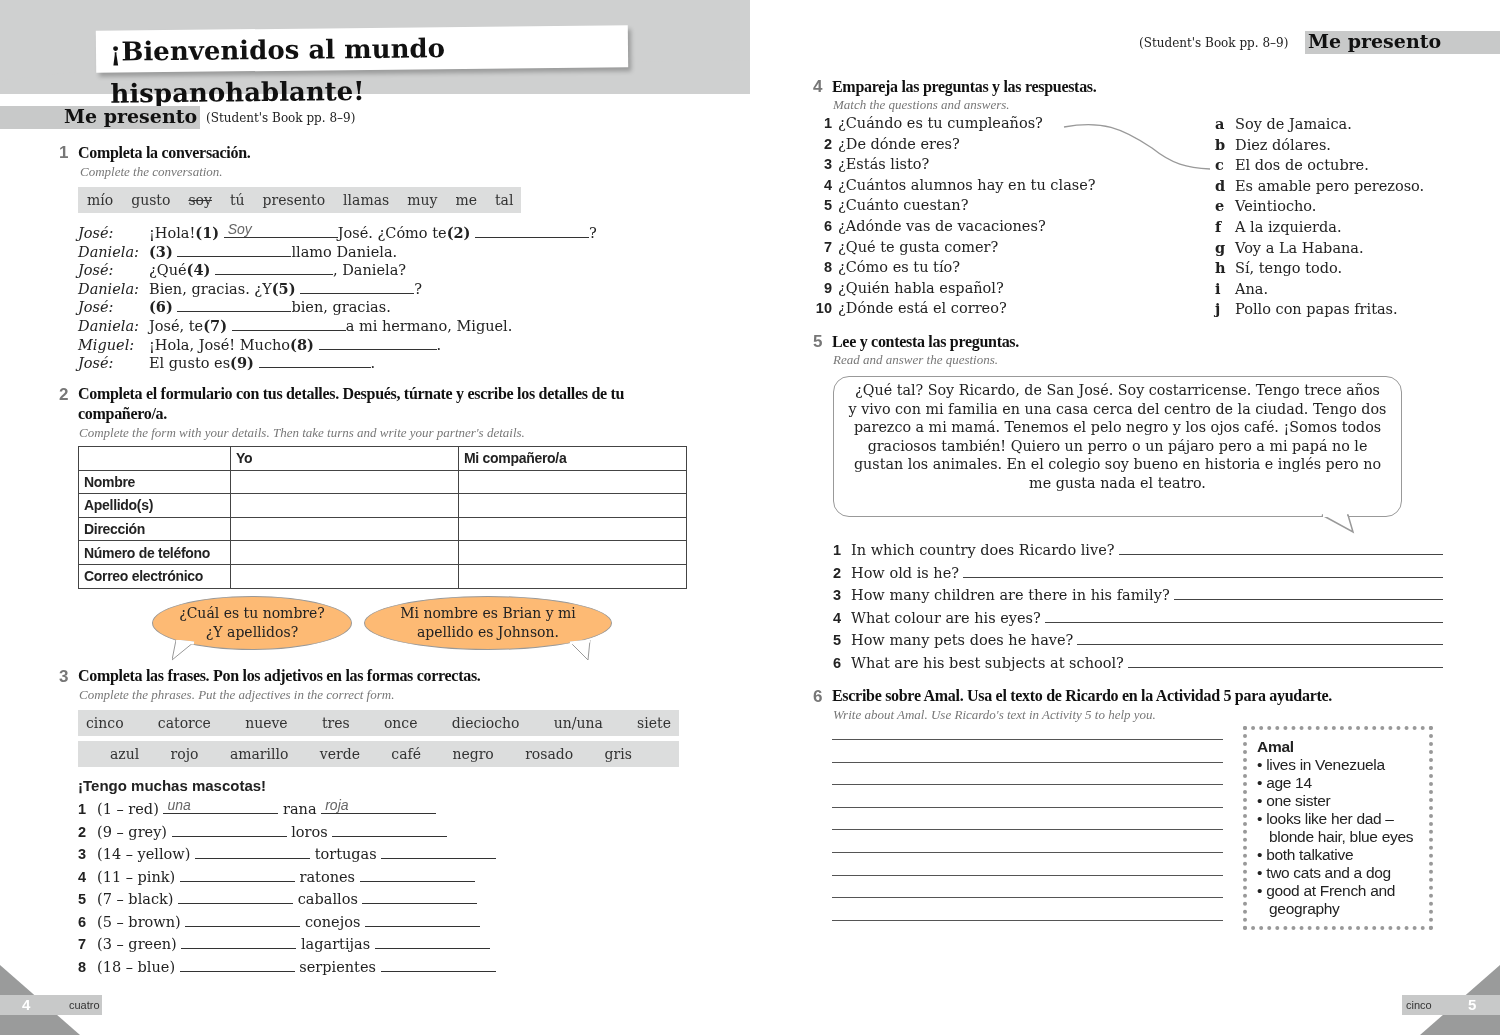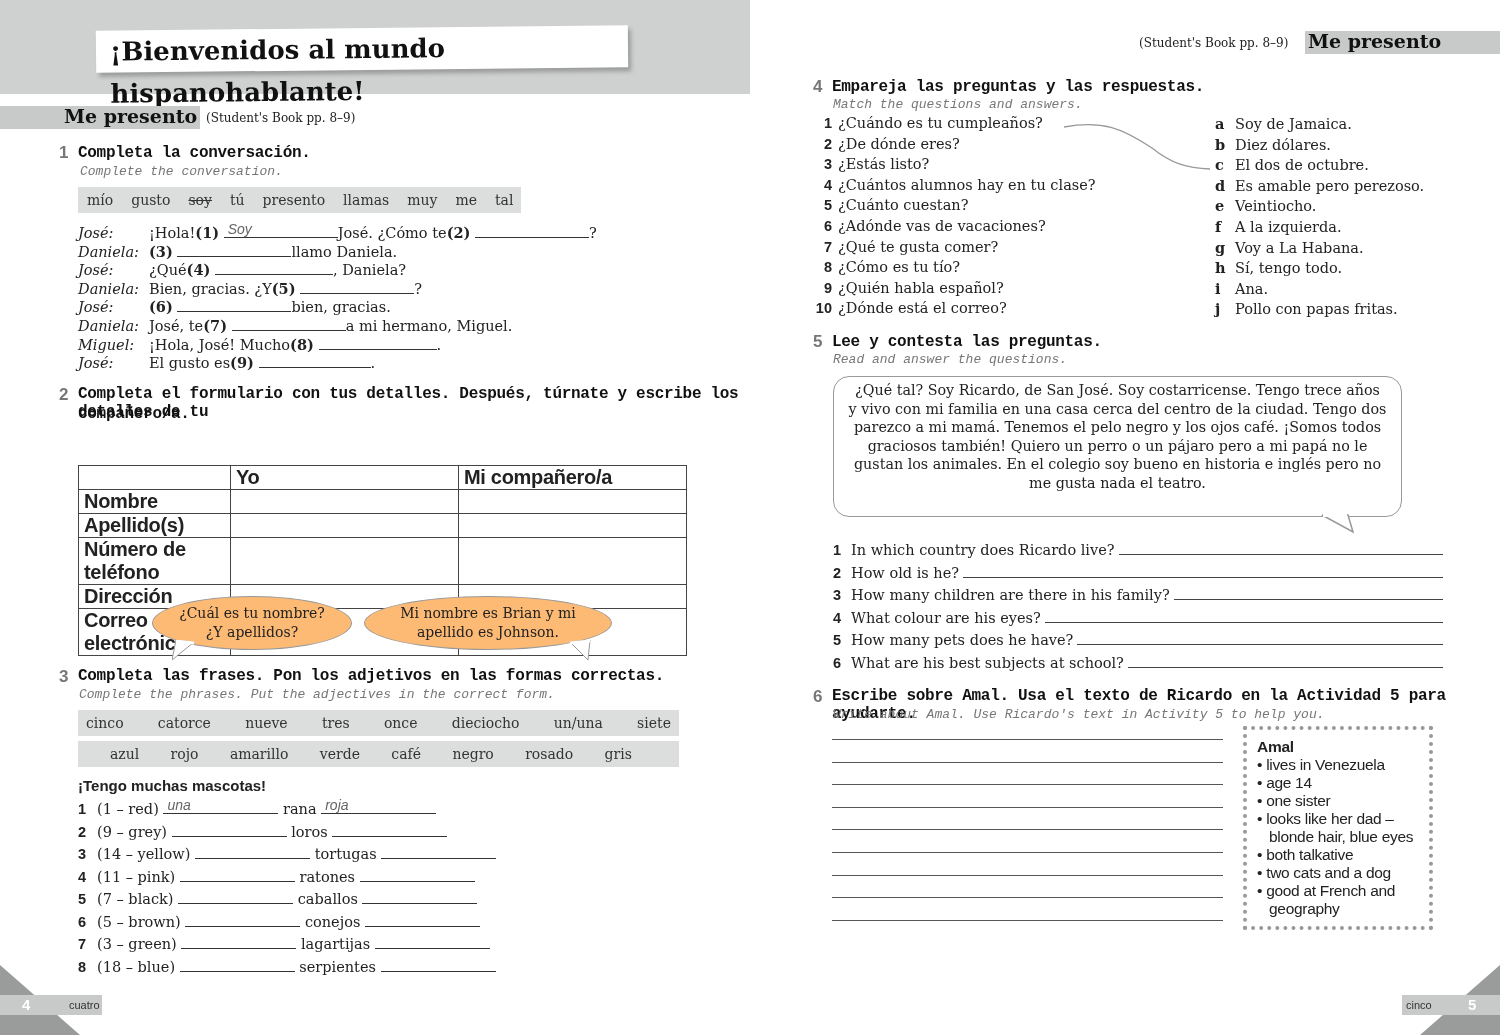--- a/index.html
+++ b/index.html
@@ -14,35 +14,35 @@
     clip-path: polygon(0 100%, 0 60%, 12% 30%, 100% 0, 100% 100%); }
   .banner-title { position: absolute; left: 96px; top: 28px; width: 532px; height: 42px; background: #fff;
     box-shadow: 3px 4px 4px rgba(0,0,0,0.25); transform: rotate(-0.6deg);
     font-family: "DejaVu Serif", serif; font-weight: bold; font-size: 26px; line-height: 42px; padding-left: 14px; color: #111; }
 
   .section-tag-left { position: absolute; left: 0; top: 106px; height: 23px; width: 200px; background: #c8c9c9; }
   .section-tag-text { position: absolute; left: 64px; top: 105px; font-family: "DejaVu Serif", serif; font-weight: bold; font-size: 19px; color: #111; }
   .section-ref-left { position: absolute; left: 206px; top: 111px; font-family: "DejaVu Serif", serif; font-size: 12px; color: #222; }
 
   .ex-num { position: absolute; font-family: "Liberation Sans", sans-serif; font-weight: bold; font-size: 17px; color: #777; }
-  .ex-title { position: absolute; font-family: Liberation Mono, monospace; font-weight: bold; font-size: 16px; color: #111; letter-spacing: -0.3px; }
-  .ex-sub { position: absolute; font-family: Liberation Mono, monospace; font-style: italic; font-size: 13px; color: #777; }
+  .ex-title { position: absolute; font-family: Liberation Serif, serif; font-weight: bold; font-size: 16px; color: #111; letter-spacing: -0.3px; }
+  .ex-sub { position: absolute; font-family: Liberation Serif, serif; font-style: italic; font-size: 13px; color: #777; }
 
   .word-box { position: absolute; background: #dcdddd; display: flex; align-items: center; font-family: "DejaVu Serif", serif; font-size: 14px; color: #333; }
   .word-box span { padding: 0 9px; }
   .strike { text-decoration: line-through; }
 
   .convo { position: absolute; left: 78px; top: 224px; font-family: "DejaVu Serif", serif; font-size: 14.5px; }
   .convo-row { height: 18.6px; display: flex; align-items: baseline; white-space: nowrap; }
   .speaker { width: 71px; font-style: italic; }
   .blank { display: inline-block; border-bottom: 1px solid #333; height: 14px; vertical-align: baseline; position: relative; }
   .hand { font-family: "Liberation Sans", sans-serif; font-style: italic; color: #666; font-size: 14px; position: absolute; left: 4px; bottom: 0; }
   .b { font-weight: bold; }
 
-  table.form { position: absolute; left: 78px; top: 465px; width: 609px; border-collapse: collapse; font-family: "Liberation Sans", sans-serif; font-size: 20px; font-weight: bold; letter-spacing: -0.3px; }
+  table.form { position: absolute; left: 78px; top: 446px; width: 609px; border-collapse: collapse; font-family: "Liberation Sans", sans-serif; font-size: 14px; font-weight: bold; letter-spacing: -0.3px; }
   table.form td, table.form th { border: 1px solid #444; height: 23.6px; padding: 0 5px; text-align: left; }
   table.form th { font-weight: bold; }
 
   .bubble { position: absolute; border: 1px solid #999; border-radius: 50%; background: #fdba74; font-family: "DejaVu Serif", serif; font-size: 14px; text-align: center; line-height: 19px; display: flex; align-items: center; justify-content: center; }
 
   .words3 { position: absolute; left: 78px; background: #dcdddd; height: 26px; width: 601px; display: flex; align-items: center; justify-content: space-between; padding: 0 8px; font-family: "DejaVu Serif", serif; font-size: 14px; color: #333; }
   .mascotas-title { position: absolute; left: 78px; top: 777px; font-family: "Liberation Sans", sans-serif; font-weight: bold; font-size: 15px; }
   .ex3-list { position: absolute; left: 78px; top: 800px; font-family: "DejaVu Serif", serif; font-size: 14.5px; }
   .ex3-row { height: 22.5px; display: flex; align-items: baseline; white-space: nowrap; }
   .ex3-row .n { width: 19px; font-weight: bold; font-family: "Liberation Sans", sans-serif; }
@@ -169,45 +169,46 @@
       <span>El gusto es </span>
       <span class="b">(9)</span>&nbsp;
       <span class="blank" style="width:112px;"></span>
       <span>.</span>
     </div>
   </div>
 
   <div class="ex-num" style="left:59px;top:385px;">2</div>
   <div class="ex-title" style="left:78px;top:385px;">Completa el formulario con tus detalles. Después, túrnate y escribe los detalles de tu</div>
   <div class="ex-title" style="left:78px;top:405px;">compañero/a.</div>
+  <div class="ex-sub" style="left:79px;top:425px;">Complete the form with your details. Then take turns and write your partner's details.</div>
 
   <table class="form">
     <tbody>
         <tr>
       <th style="width:152px;"></th>
       <th style="width:228px;">Yo</th>
       <th>Mi compañero/a</th>
     </tr>
     <tr>
       <td>Nombre</td>
       <td></td>
           <td></td>
     </tr>
     <tr>
       <td>Apellido(s)</td>
       <td></td>
           <td></td>
     </tr>
     <tr>
-      <td>Número de teléfono</td>
+      <td>Dirección</td>
       <td></td>
           <td></td>
     </tr>
     <tr>
-      <td>Dirección</td>
+      <td>Número de teléfono</td>
       <td></td>
           <td></td>
     </tr>
     <tr>
       <td>Correo electrónico</td>
       <td></td>
           <td></td>
     </tr>
   </tbody>
     </table>

